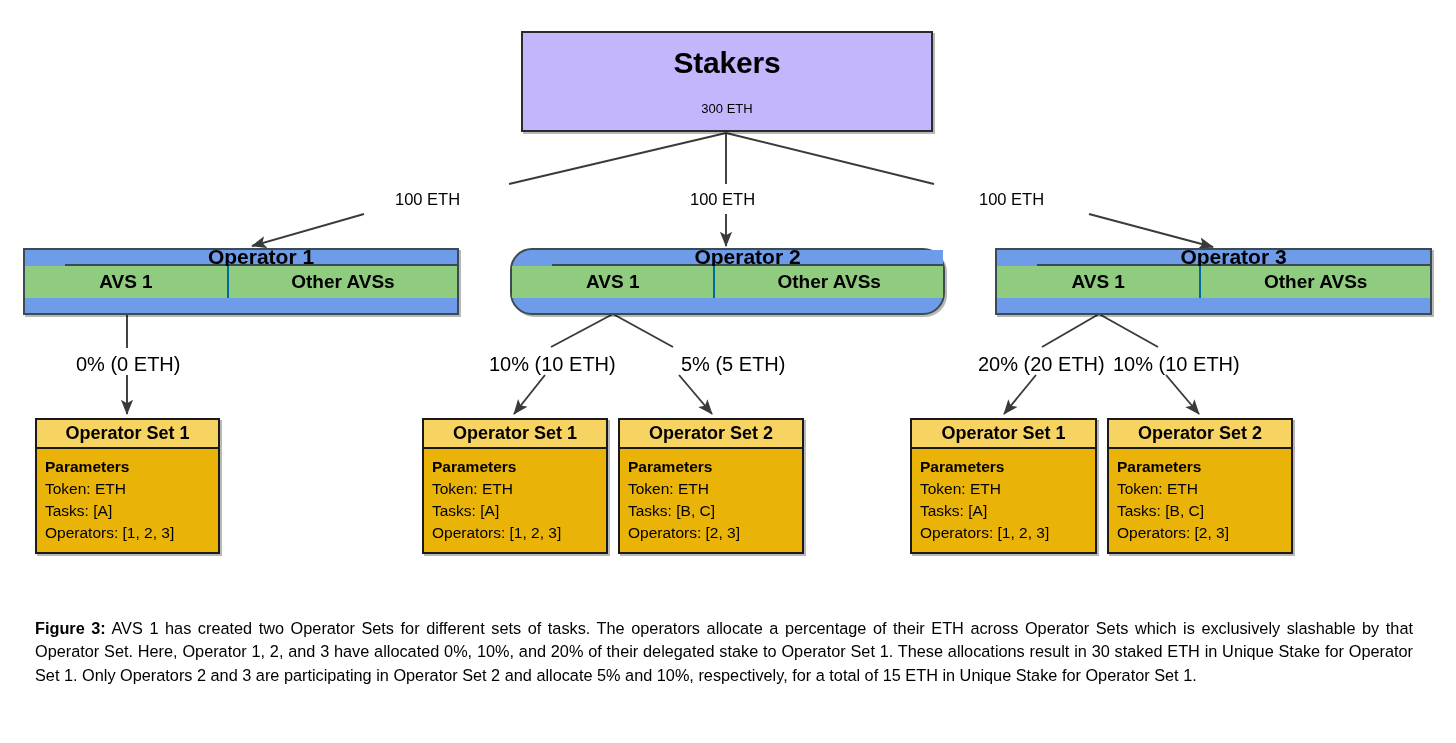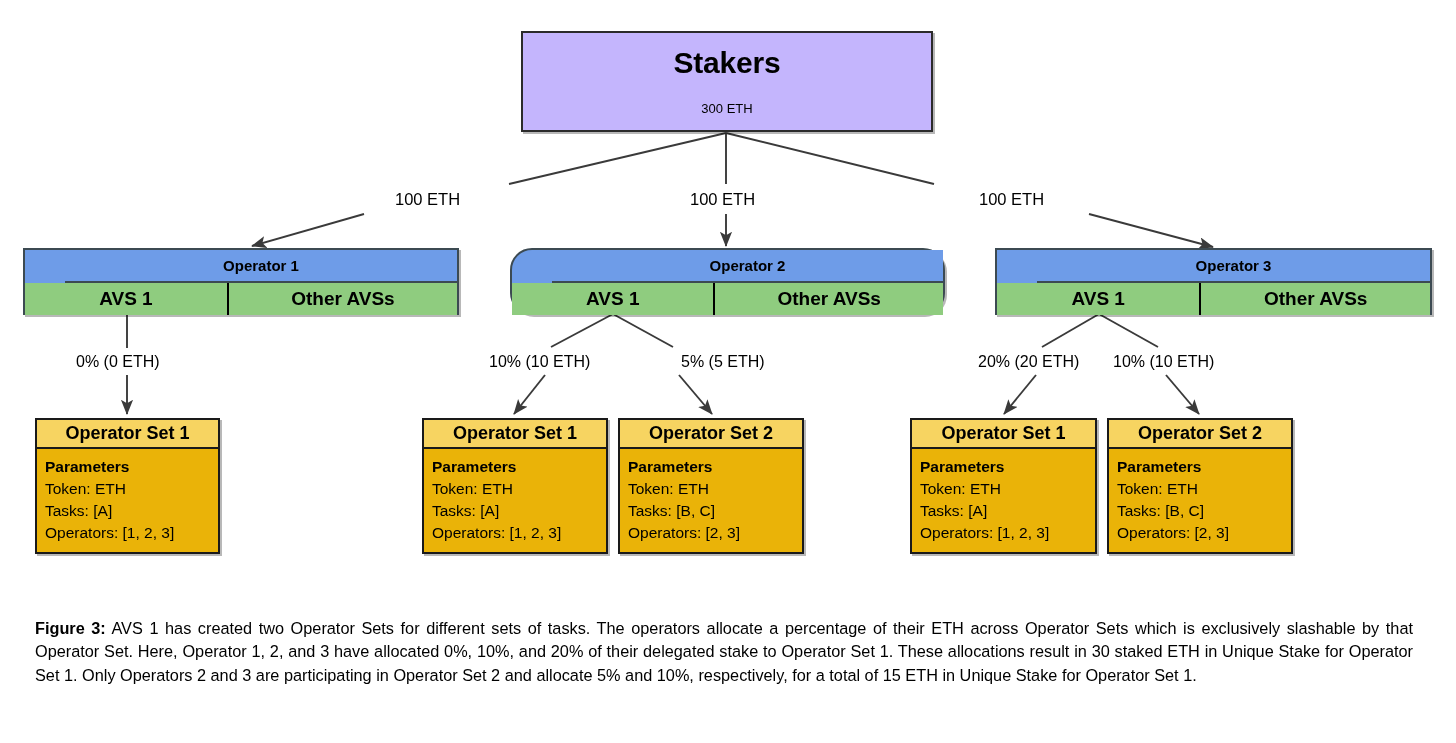--- a/index.html
+++ b/index.html
@@ -47,40 +47,40 @@
     font-size: 13px;
     margin-top: 23px;
   }
   
   .operator {
     border: 2px solid #3c4a52;
     background: #6e9ce8;
     box-shadow: 2px 2px 0 rgba(0,0,0,0.28);
   }
   .op-header {
-    height: 33px;
+    height: 16px;
     background: #6e9ce8;
     display: flex; align-items: center; justify-content: center;
-    font-size: 15px; font-weight: bold;
+    font-size: 21px; font-weight: bold;
     border-bottom: 2px solid #3c4a52;
     box-sizing: border-box;
     margin-left: 40px;
   }
   .op-avs-row {
     display: flex;
     height: 32px;
     box-sizing: border-box;
   }
   .op-avs {
     background: #8fcc7f;
     display: flex; align-items: center; justify-content: center;
     font-size: 19px; font-weight: bold;
     box-sizing: border-box;
   }
-  .op-avs.left { flex: 0 0 47.2%; border-right: 2px solid #000000; }
+  .op-avs.left { flex: 0 0 47.2%; border-right: 2px solid #0369a1; }
   .op-avs.right { flex: 1 1 auto; }
   
   .opset {
     position: absolute;
     box-sizing: border-box;
     box-shadow: 2px 2px 0 rgba(0,0,0,0.28);
   }
   .opset-header {
     background: #f7d461;
     border: 2px solid #1a1a1a;
@@ -100,21 +100,21 @@
     line-height: 1.42;
   }
   .opset-body .params-title { font-weight: bold; }
   
   .edge-label {
     position: absolute;
     font-size: 16.5px;
     white-space: nowrap;
     color: #000;
   }
-  .edge-label.small { font-size: 16px; }
+  .edge-label.small { font-size: 20px; }
   
   .caption {
     position: absolute;
     left: 35px; top: 617px;
     width: 1378px;
     font-size: 16.3px;
     line-height: 1.44;
     text-align: justify;
     color: #000;
   }

